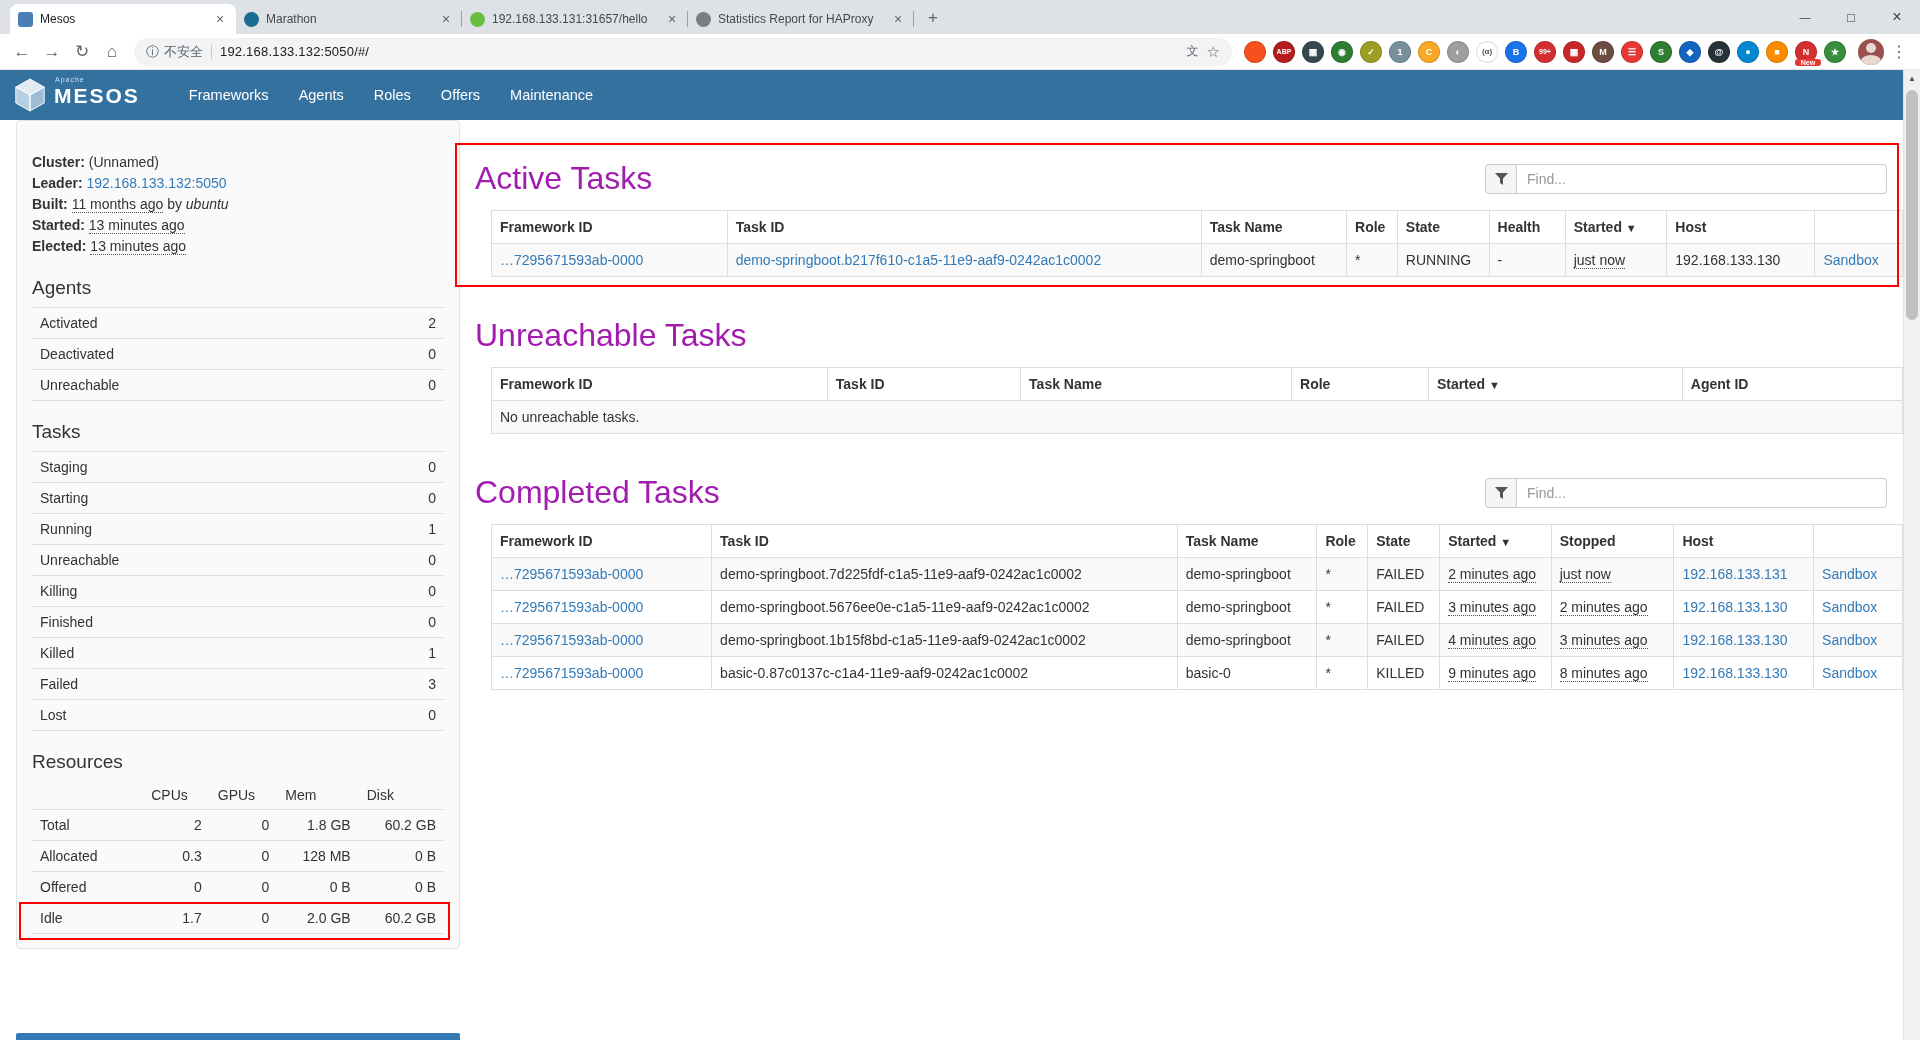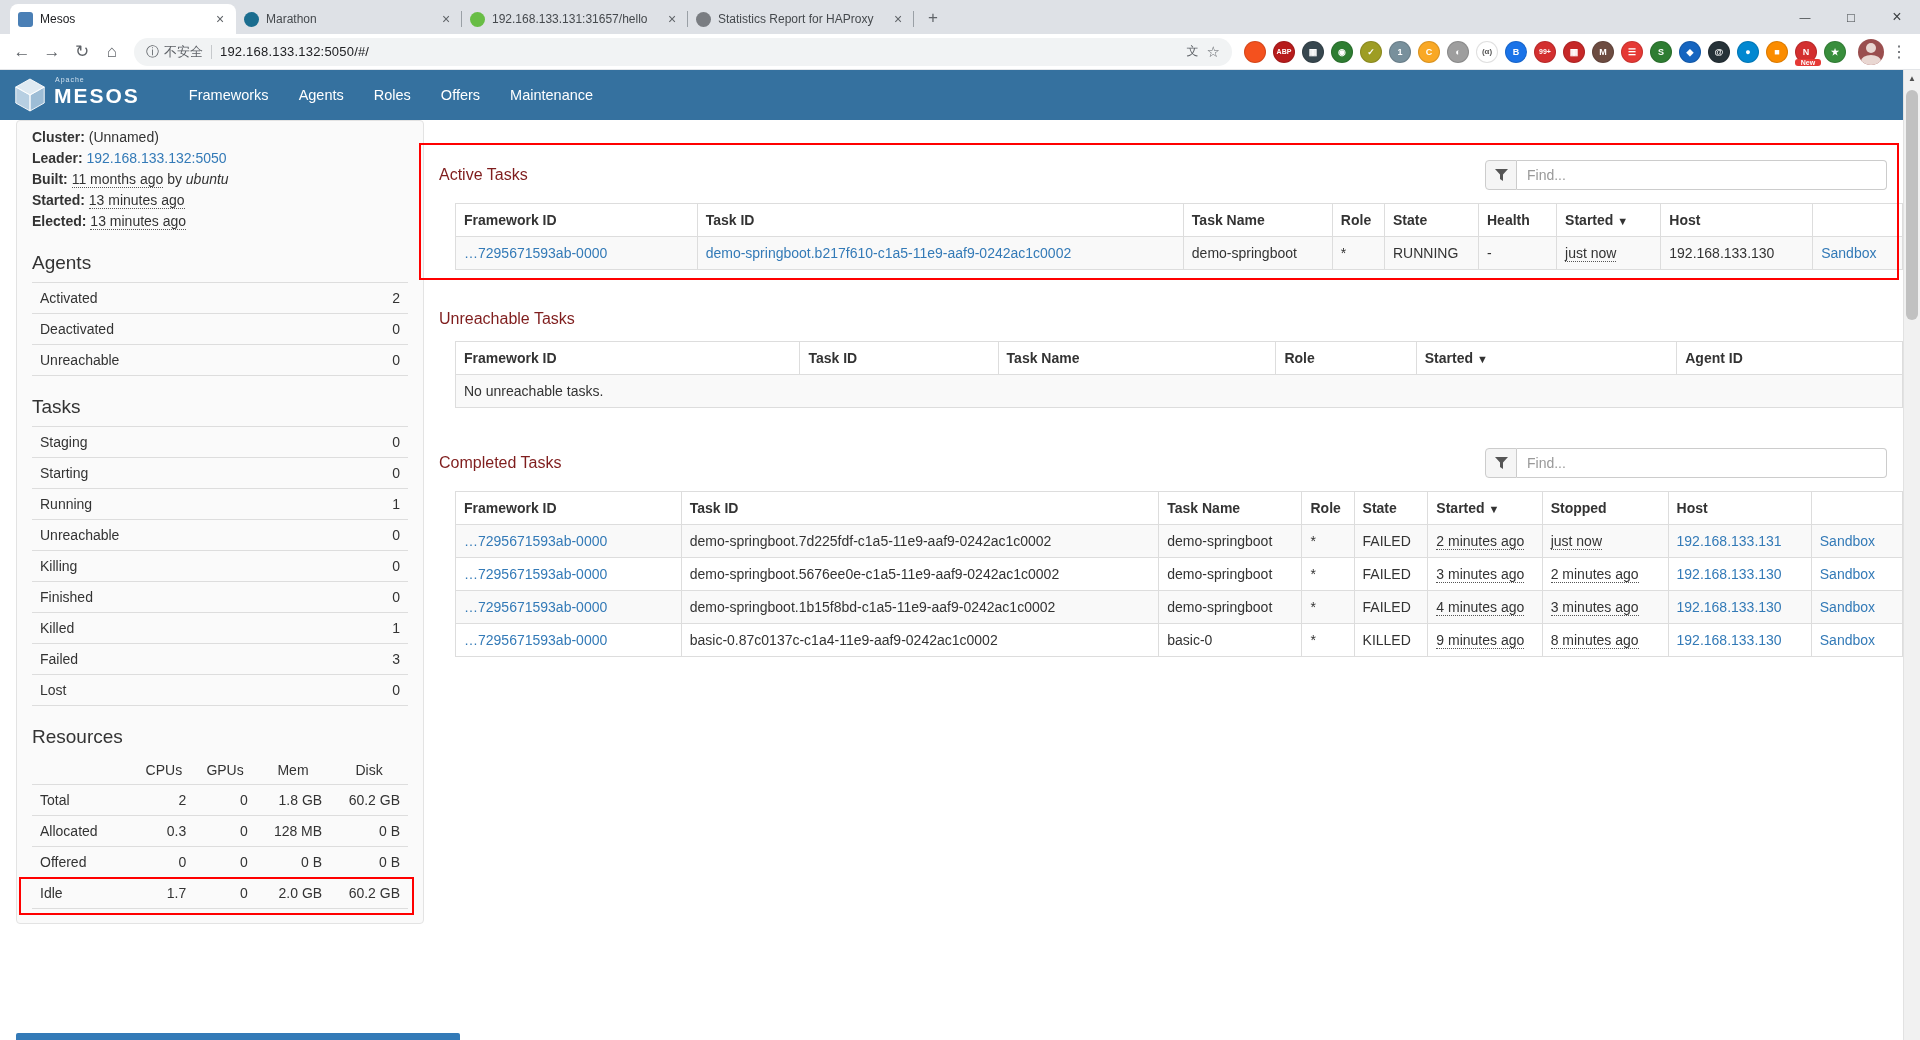--- a/index.html
+++ b/index.html
@@ -65,50 +65,50 @@
     align-items:center; cursor:pointer; }
 
   .master-row { padding:14px 16px; display:flex; align-items:center; gap:9px; }
   .master-badge { background:#555; color:#fff; font-size:12px; font-weight:bold;
     padding:3px 8px; border-radius:3px; }
   .master-id { color:#8a8a8a; font-size:14px; }
 
   .content { display:flex; align-items:flex-start; padding:0 16px; gap:14px; }
 
   
-  .sidebar { width:408px; flex:none; background:#fafafa; border:1px solid #e3e3e3;
-    border-radius:4px; padding:6px 15px 14px; font-size:14px; color:#333; position:relative; }
+  .sidebar { width:444px; flex:none; background:#fafafa; border:1px solid #e3e3e3;
+    border-radius:4px; padding:31px 15px 14px; font-size:14px; color:#333; position:relative; }
   .info-line { line-height:1.5; }
   .dotted { border-bottom:1px dotted #555; }
   .lnk { color:#337ab7; text-decoration:none; cursor:pointer; }
   .log-line { margin-top:12px; display:flex; align-items:center; gap:6px; }
   .btn-group { display:inline-flex; }
   .btn-xs { font-size:12px; padding:2px 7px; background:#fff; border:1px solid #ccc;
     color:#333; cursor:pointer; font-family:inherit; }
   .btn-xs:first-child { border-radius:3px 0 0 3px; }
   .btn-xs:last-child { border-radius:0 3px 3px 0; margin-left:-1px; }
   .side-h { font-size:19px; font-weight:400; color:#333; margin:20px 0 8px; }
   .kv { width:100%; border-collapse:collapse; }
   .kv td { padding:7px 8px; border-top:1px solid #ddd; font-size:14px; }
   .kv { border-bottom:1px solid #ddd; }
   .kv .num { text-align:right; }
   .res { width:100%; border-collapse:collapse; border-bottom:1px solid #ddd; }
-  .res th { font-weight:400; text-align:center; padding:6px 8px; font-size:14px; }
+  .res th { font-weight:400; text-align:left; padding:6px 8px; font-size:14px; }
   .res td { padding:7px 8px; border-top:1px solid #ddd; font-size:14px; }
   .res td.num { text-align:right; }
   .res col.lbl { width:27%; }
   .idle-anno { position:absolute; left:2px; right:9px; bottom:8px; height:38px;
     border:2px solid #f00; pointer-events:none; }
 
   
   .main { flex:1; min-width:0; padding:40px 0 0 1px; }
   .section { position:relative; }
   .section + .section { margin-top:40px; }
   .section-head { display:flex; align-items:center; justify-content:space-between; margin-bottom:13px; }
-  .section-head h3 { margin:0; font-size:16px; font-weight:500; color:#7f1d1d; }
+  .section-head h3 { margin:0; font-size:32px; font-weight:500; color:#a21caf; }
   .find-group { display:flex; }
   .filter-btn { width:32px; height:30px; background:#f5f5f5; border:1px solid #ccc;
     border-radius:4px 0 0 4px; display:flex; align-items:center; justify-content:center; cursor:pointer; }
   .find-input { width:370px; height:30px; border:1px solid #ccc; border-left:none;
     border-radius:0 4px 4px 0; padding:0 10px; font-size:14px; font-family:inherit; color:#333; outline:none; }
   .find-input::placeholder { color:#999; }
 
   .tbl { width:100%; border-collapse:collapse; font-size:14px; color:#333; table-layout:fixed;margin-left:16px; }
   .tbl th, .tbl td { border:1px solid #ddd; padding:8px; text-align:left;
     overflow:hidden; white-space:nowrap; text-overflow:ellipsis; }

